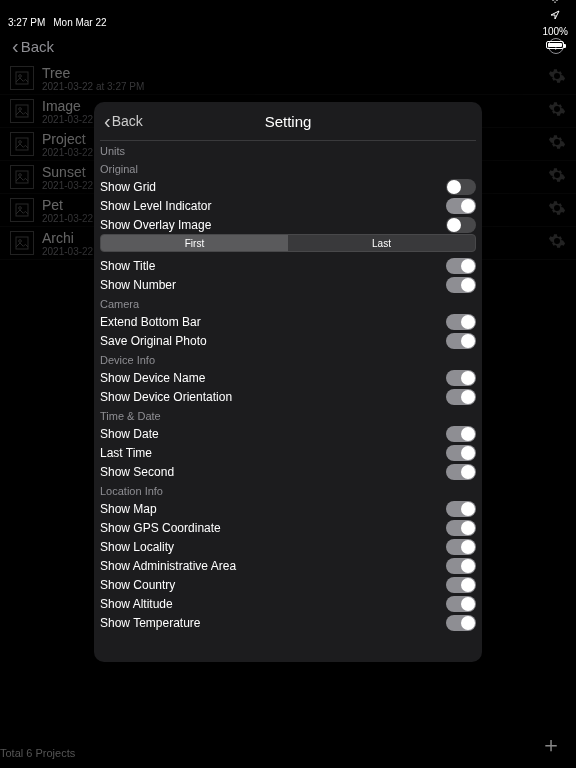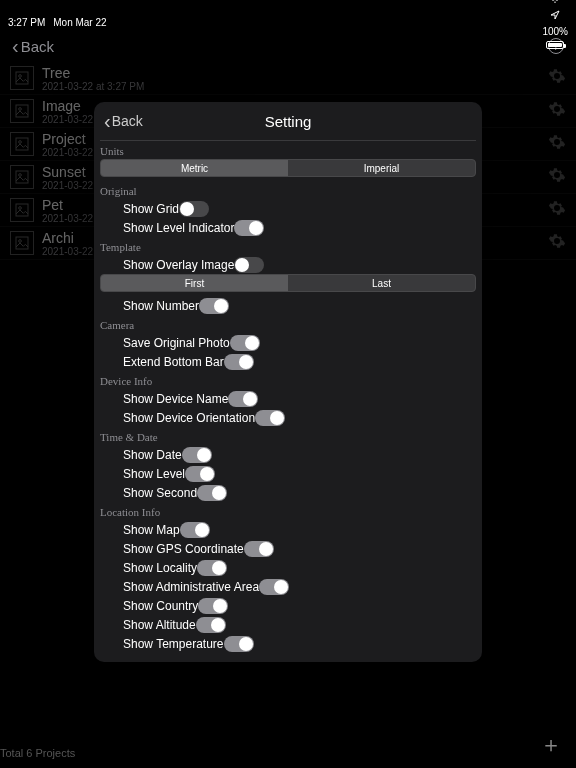--- a/index.html
+++ b/index.html
@@ -27,27 +27,27 @@
   .footer { position: absolute; bottom: 0; left: 0; right: 0; height: 30px; display: flex; align-items: center; justify-content: flex-start; font-size: 11px; color: #555; }
   .add-btn { position: absolute; right: 14px; bottom: 8px; font-size: 22px; color: #888; cursor: pointer; }
   
   .modal { position: absolute; top: 102px; left: 94px; width: 388px; height: 560px; background: #1c1c1e; border-radius: 10px; overflow: hidden; box-shadow: 0 10px 40px rgba(0,0,0,0.5); }
   .modal-header { position: relative; height: 38px; display: flex; align-items: center; justify-content: center; font-size: 15px; font-weight: 500; }
   .modal-back { position: absolute; left: 10px; display: flex; align-items: center; color: #ccc; font-size: 14px; cursor: pointer; }
   .modal-back .chev { font-size: 20px; margin-right: 1px; line-height: 1; }
   .modal-divider { height: 1px; background: #3a3a3c; margin: 0 6px; }
   
   .modal-body { padding: 0 6px; overflow: hidden; }
-  .section-label { font-size: 11px; color: #8e8e93; padding: 4px 0 2px 0; font-family: Liberation Serif, serif; }
+  .section-label { font-size: 11px; color: #8e8e93; padding: 4px 0 2px 0; }
   
   .segmented { display: flex; height: 18px; background: #39393b; border: 1px solid #48484a; border-radius: 4px; overflow: hidden; margin-bottom: 4px; }
   .segment { flex: 1; display: flex; align-items: center; justify-content: center; font-size: 10px; color: #fff; cursor: pointer; }
   .segment.active { background: #5a5a5c; }
   
-  .setting-row { display: flex; align-items: center; justify-content: flex-start; height: 19px; margin-left: 23px; }
+  .setting-row { display: flex; align-items: center; justify-content: space-between; height: 19px; }
   .setting-label { font-size: 12px; color: #fff; }
   
   .toggle { width: 30px; height: 16px; border-radius: 8px; position: relative; cursor: pointer; }
   .toggle.off { background: #48484a; }
   .toggle.on { background: #8e8e93; }
   .toggle .knob { position: absolute; width: 14px; height: 14px; background: #fff; border-radius: 50%; top: 1px; }
   .toggle.off .knob { left: 1px; }
   .toggle.on .knob { right: 1px; }
   
   .battery { display: inline-flex; align-items: center; }
@@ -199,67 +199,68 @@
   <div class="modal-header">
     <div class="modal-back">
       <span class="chev">‹</span>
       <span>Back</span>
     </div>
     <span>Setting</span>
   </div>
   <div class="modal-divider"></div>
   <div class="modal-body" id="modal-body">
       <div class="section-label">Units</div>
-      <div class="segmented">
-        <div class="segment active">Metric</div>
-        <div class="segment ">Imperial</div>
-      </div>
       <div class="section-label">Original</div>
       <div class="setting-row">
         <span class="setting-label">Show Grid</span>
         <span class="toggle off">
           <span class="knob"></span>
         </span>
       </div>
       <div class="setting-row">
         <span class="setting-label">Show Level Indicator</span>
         <span class="toggle on">
           <span class="knob"></span>
         </span>
       </div>
-      <div class="section-label">Template</div>
       <div class="setting-row">
         <span class="setting-label">Show Overlay Image</span>
         <span class="toggle off">
           <span class="knob"></span>
         </span>
       </div>
       <div class="segmented">
         <div class="segment active">First</div>
         <div class="segment ">Last</div>
       </div>
       <div class="setting-row">
+        <span class="setting-label">Show Title</span>
+        <span class="toggle on">
+          <span class="knob"></span>
+        </span>
+      </div>
+      <div class="setting-row">
         <span class="setting-label">Show Number</span>
         <span class="toggle on">
           <span class="knob"></span>
         </span>
       </div>
       <div class="section-label">Camera</div>
       <div class="setting-row">
+        <span class="setting-label">Extend Bottom Bar</span>
+        <span class="toggle on">
+          <span class="knob"></span>
+        </span>
+      </div>
+      <div class="setting-row">
         <span class="setting-label">Save Original Photo</span>
         <span class="toggle on">
           <span class="knob"></span>
         </span>
       </div>
-      <div class="setting-row">
-        <span class="setting-label">Extend Bottom Bar</span>
-        <span class="toggle on">
-          <span class="knob"></span>
-        </span>
-      </div>
       <div class="section-label">Device Info</div>
       <div class="setting-row">
         <span class="setting-label">Show Device Name</span>
         <span class="toggle on">
           <span class="knob"></span>
         </span>
       </div>
       <div class="setting-row">
         <span class="setting-label">Show Device Orientation</span>
         <span class="toggle on">
@@ -267,21 +268,21 @@
         </span>
       </div>
       <div class="section-label">Time &amp; Date</div>
       <div class="setting-row">
         <span class="setting-label">Show Date</span>
         <span class="toggle on">
           <span class="knob"></span>
         </span>
       </div>
       <div class="setting-row">
-        <span class="setting-label">Show Level</span>
+        <span class="setting-label">Last Time</span>
         <span class="toggle on">
           <span class="knob"></span>
         </span>
       </div>
       <div class="setting-row">
         <span class="setting-label">Show Second</span>
         <span class="toggle on">
           <span class="knob"></span>
         </span>
       </div>

